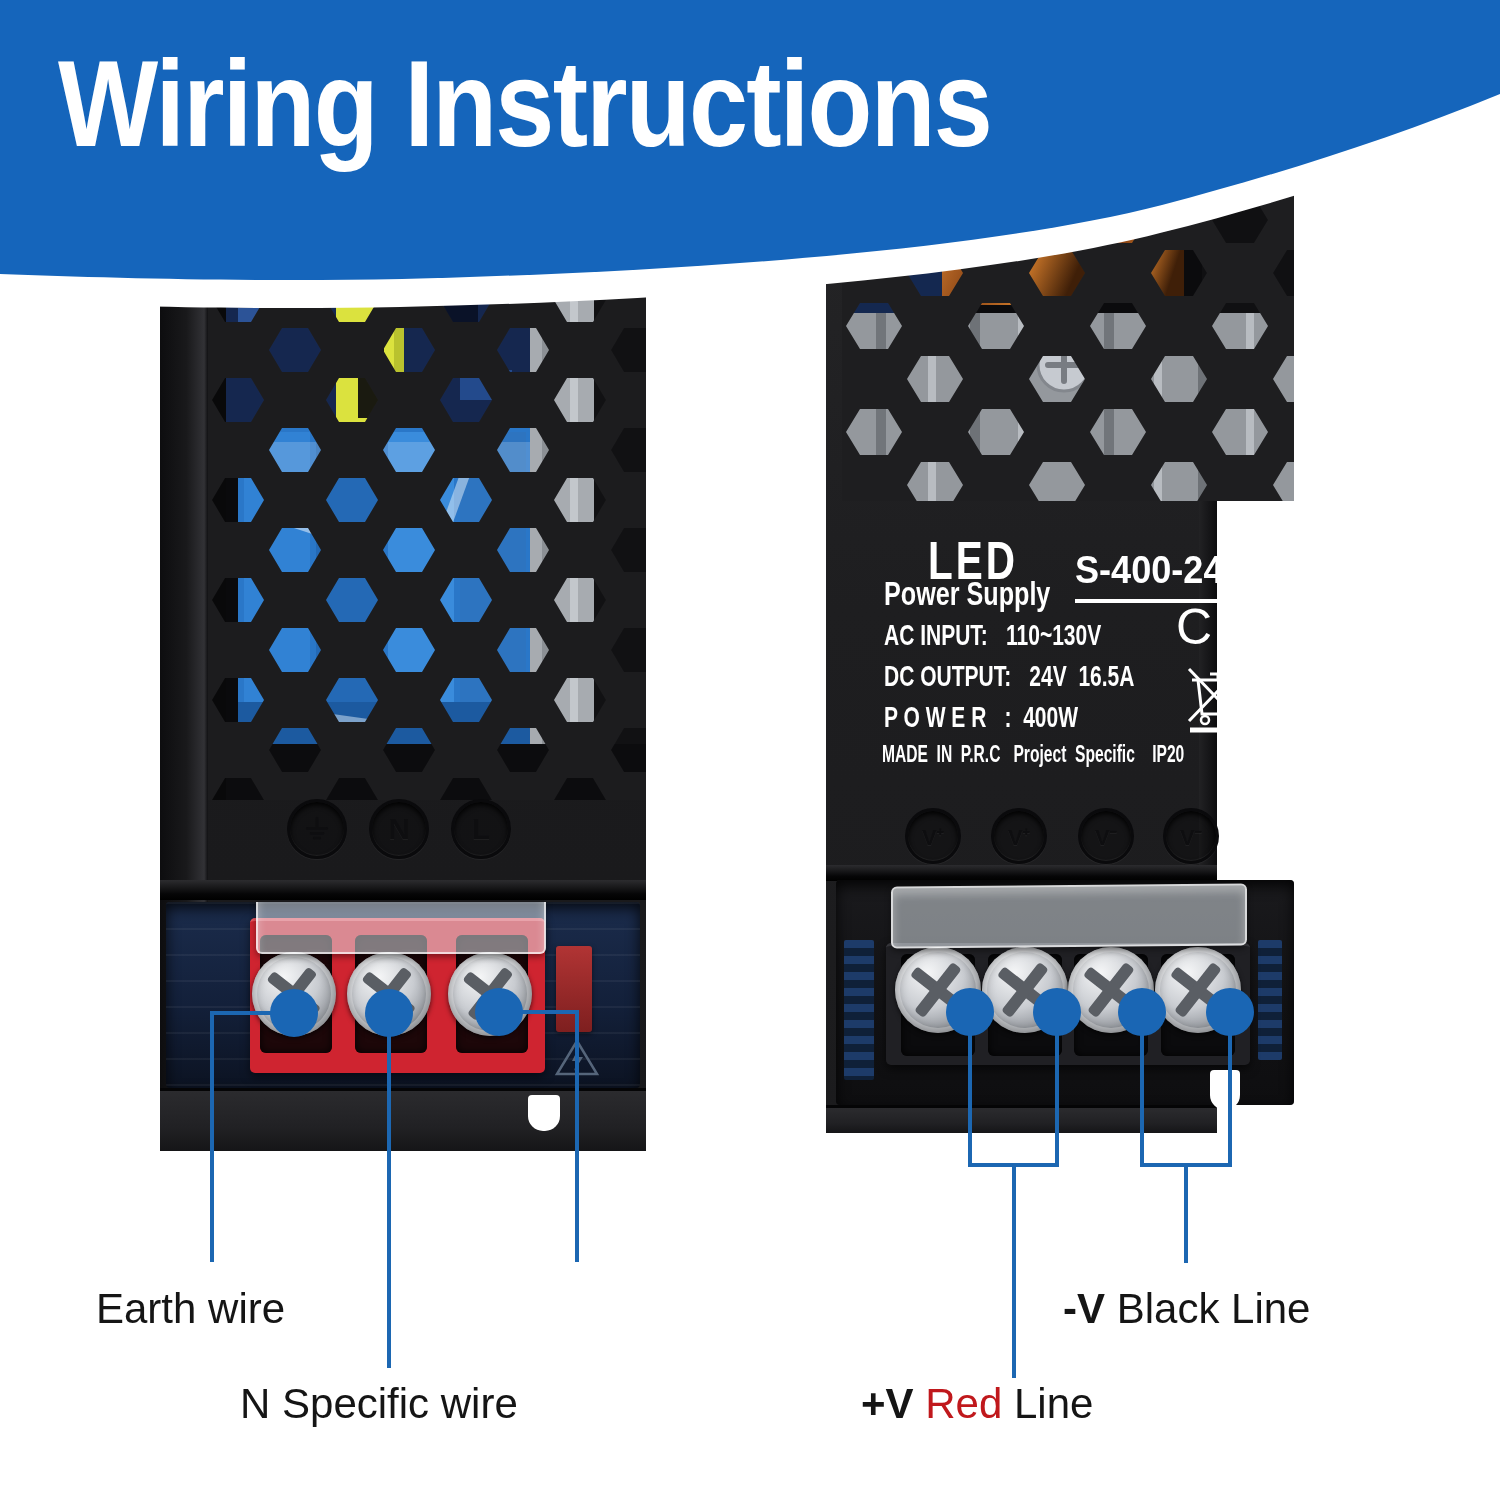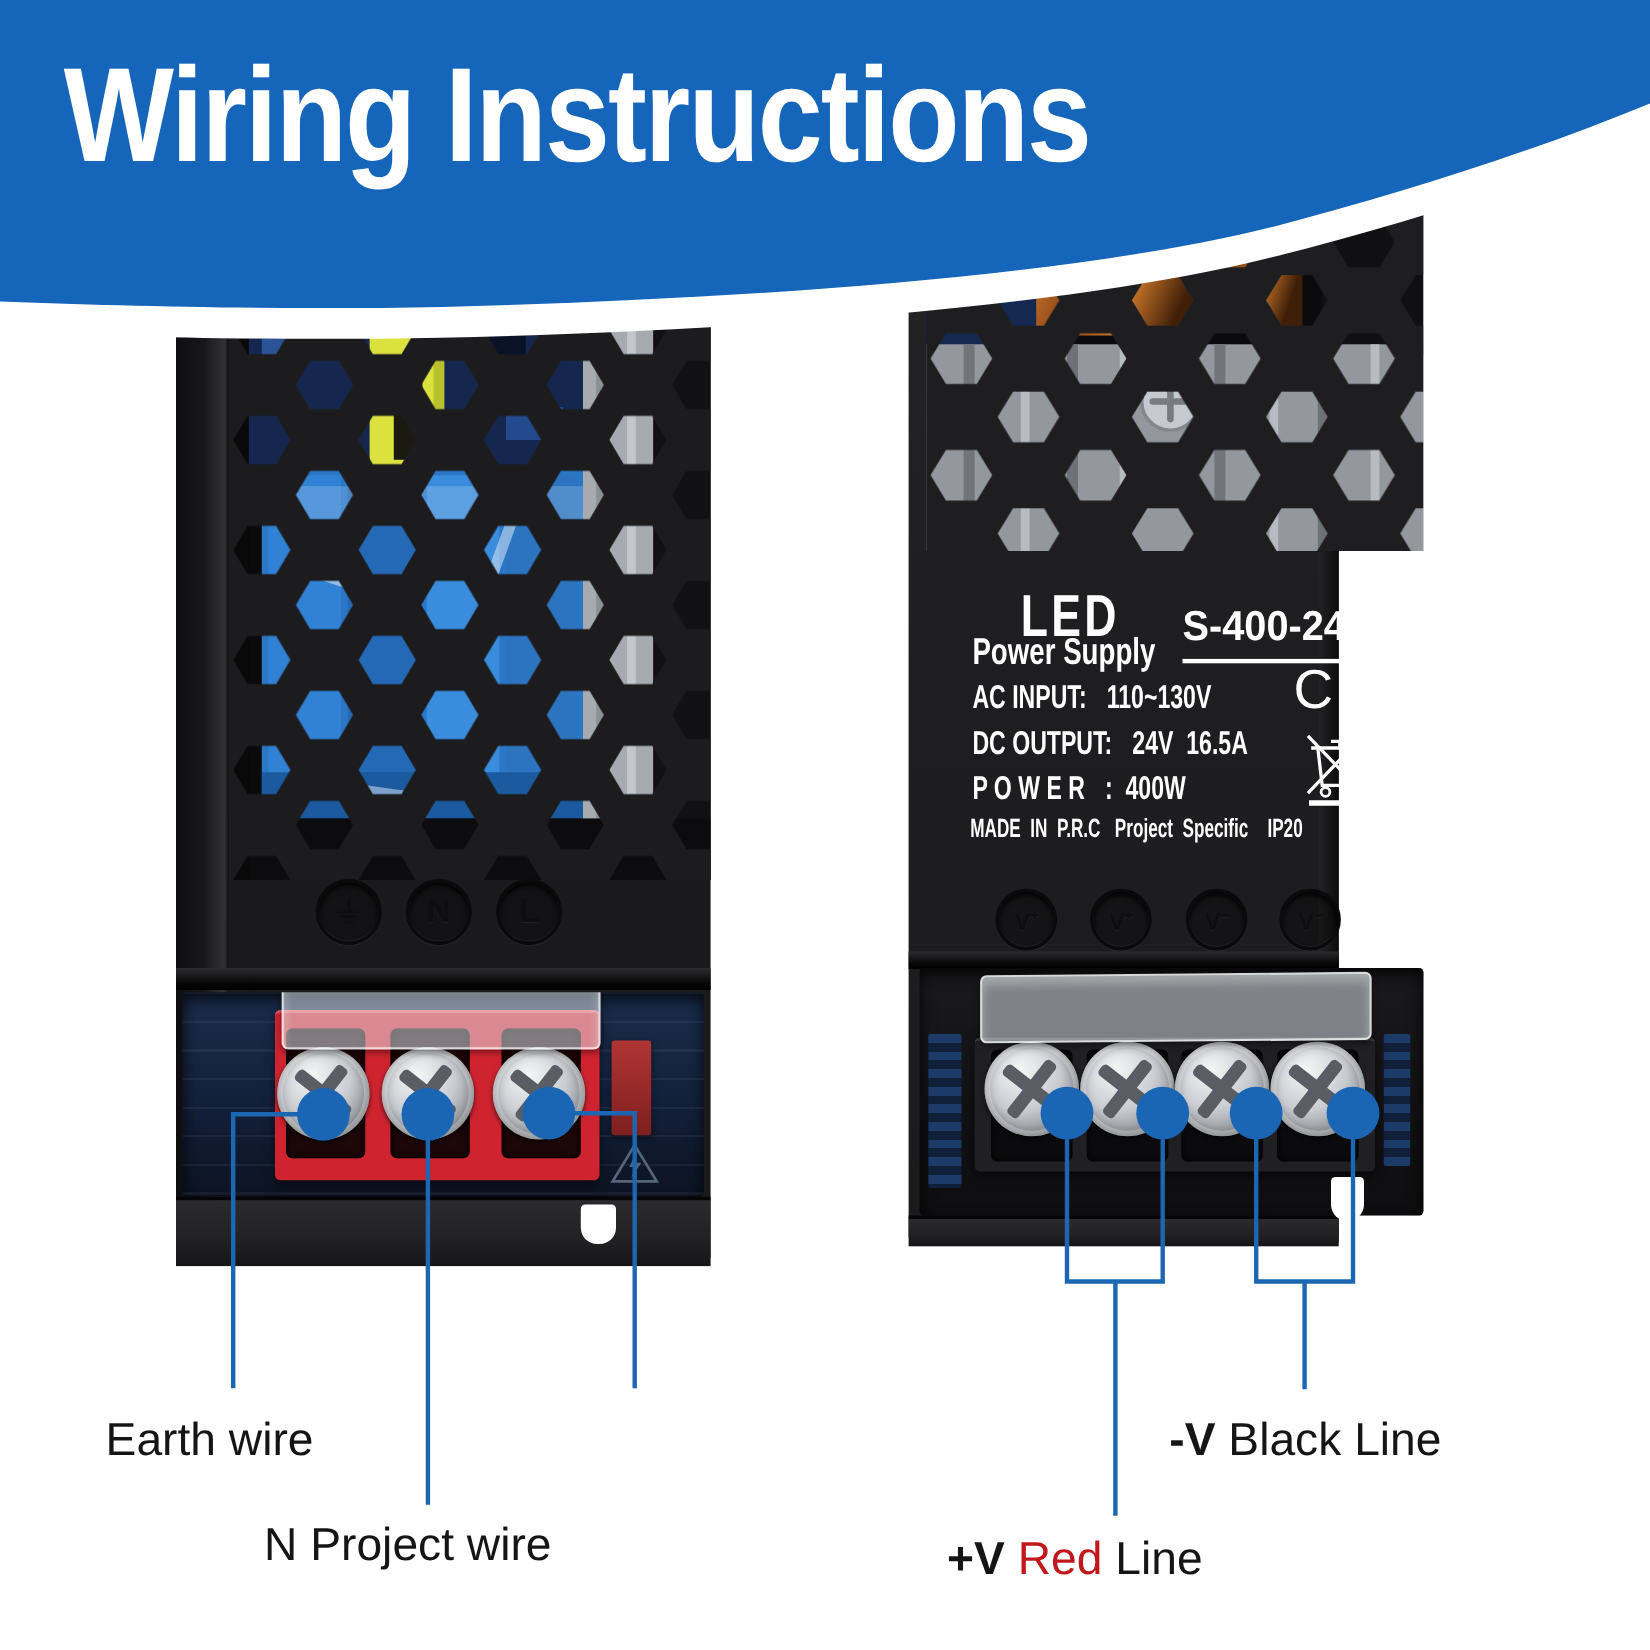--- a/index.html
+++ b/index.html
@@ -265,19 +265,19 @@
       <circle cx="970" cy="1012" r="24"></circle>
       <circle cx="1057" cy="1012" r="24"></circle>
       <circle cx="1142" cy="1012" r="24"></circle>
       <circle cx="1230" cy="1012" r="24"></circle>
     </g>
   </svg>
 
   <div class="callout-label" style="left:96px;top:1286px;">Earth wire</div>
 
 
-  <div class="callout-label" style="left:240px;top:1381px;"><span>N</span><span> </span><span>Project wire</span></div>
-
-  <div class="callout-label" style="left:861px;top:1381px;margin-top:13px;"><span class="prefix-bold">+V</span><span> </span><span class="red-text">Red</span><span> </span><span>Line</span></div>
+  <div class="callout-label" style="left:240px;top:1381px;"><span>N</span><span> </span><span>Specific wire</span></div>
+
+  <div class="callout-label" style="left:861px;top:1381px;"><span class="prefix-bold">+V</span><span> </span><span class="red-text">Red</span><span> </span><span>Line</span></div>
 
   <div class="callout-label" style="left:1063px;top:1286px;"><span class="prefix-bold">-V</span><span> </span><span>Black Line</span></div>
 
 </div>
 
 </body></html>

